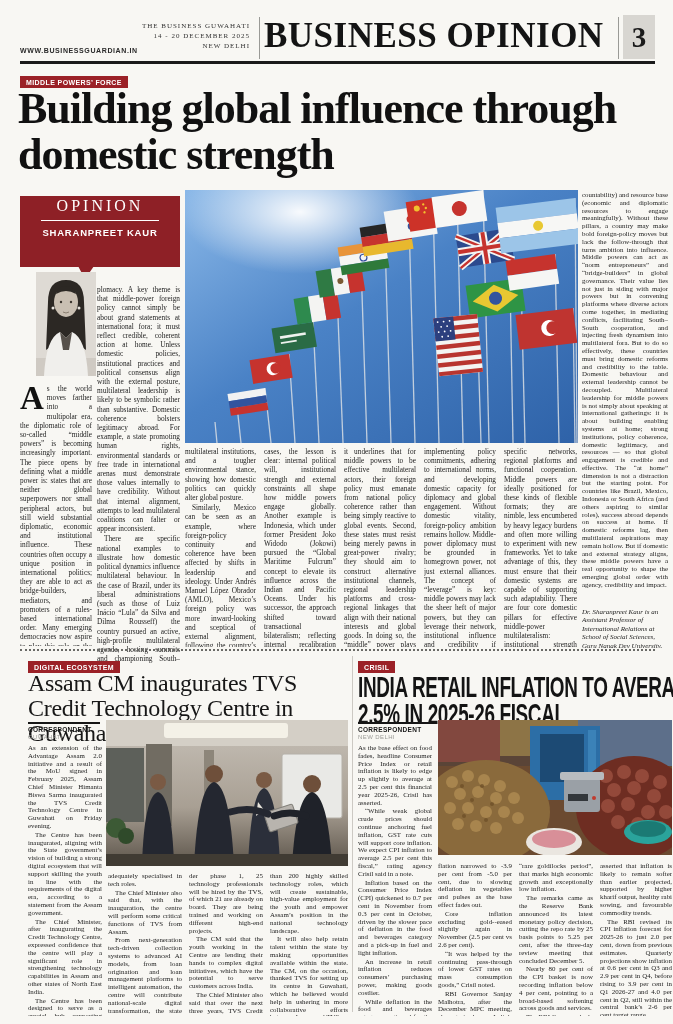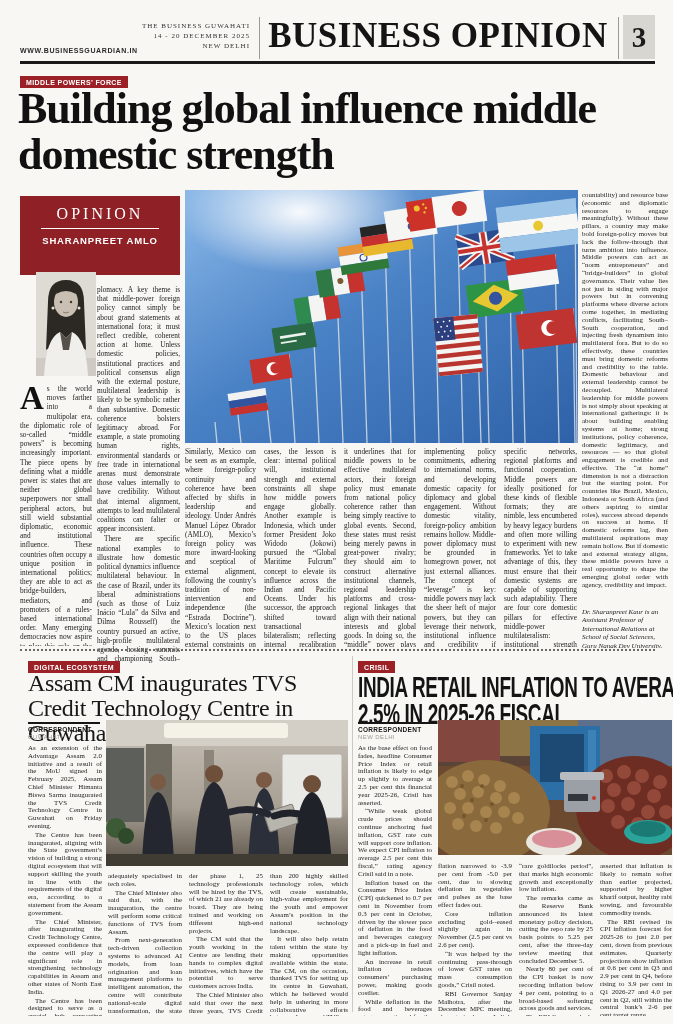--- a/index.html
+++ b/index.html
@@ -2,31 +2,31 @@
 <html><head>
 <meta charset="utf-8">
 <style>
   html,body{margin:0;padding:0;}
   body{width:673px;height:1024px;position:relative;background:#f8f7f3;
        font-family:"Liberation Serif",serif;color:#1d1d1b;overflow:hidden;}
   .abs{position:absolute;}
   
   .site-url{font:bold 7px "Liberation Sans",sans-serif;letter-spacing:.6px;color:#2a2a2a;}
   .issue-info{font:7px "Liberation Serif",serif;text-align:right;line-height:10px;letter-spacing:1px;color:#333;}
-  .masthead{font-family:"Liberation Serif",serif;font-weight:700;font-size:35px;letter-spacing:.5px;color:#141414;text-align:center;}
+  .masthead{font-family:"Liberation Serif",serif;font-weight:700;font-size:35px;letter-spacing:.5px;color:#141414;}
   .vrule{width:1px;background:#9a9a96;}
   .numbox{background:#d8d6d1;color:#1b1b1b;font:700 29px "Liberation Serif",serif;text-align:center;line-height:44px;}
   .hrule{background:#1a1a1a;}
   
   .tag{display:inline-block;background:#9b2127;color:#fff;font:bold 7px "Liberation Sans",sans-serif;
        letter-spacing:.4px;padding:3px 6px 2px;white-space:nowrap;}
   
   .main-headline{font:bold 44px/46px "Liberation Serif",serif;letter-spacing:-1px;color:#111;}
   
-  .opinion-box{background:#8e2026;color:#fff;text-align:center;padding-top:9px;}
+  .opinion-box{background:#8e2026;color:#fff;text-align:center;padding-top:1px;}
   .opinion-box .kicker{font:16px "Liberation Serif",serif;letter-spacing:3px;}
   .opinion-box .kline{width:118px;height:1px;background:#fff;margin:5px auto 6px;}
   .opinion-box .author{font:bold 9.5px "Liberation Sans",sans-serif;letter-spacing:.8px;}
   .opinion-tail{width:0;height:0;border-left:7px solid transparent;border-right:9px solid transparent;border-top:13px solid #8e2026;}
   
   .bodycol{font-size:7.3px;line-height:9.2px;text-align:justify;overflow:hidden;color:#222;}
   .bodycol p{margin:0;}
   .bodycol p + p{text-indent:7px;margin-top:1px;}
   .narrowcol{font-size:6.9px;line-height:7.8px;}
   .dropcap{float:left;font:bold 33px/27px "Liberation Serif",serif;padding:1px 3px 0 0;color:#111;}
@@ -53,26 +53,26 @@
 </div>
 <div class="abs vrule" style="left:259px;top:17px;height:42px;"></div>
 <div class="abs masthead" style="left:264px;top:16px;width:348px;">BUSINESS OPINION</div>
 <div class="abs vrule" style="left:618px;top:17px;height:42px;"></div>
 <div class="abs numbox" style="left:623px;top:15px;width:32px;height:44px;">3</div>
 <div class="abs hrule" style="left:20px;top:61px;width:635px;height:3px;"></div>
 
 <div class="abs" style="left:20px;top:71px;">
   <span class="tag">MIDDLE POWERS’ FORCE</span>
 </div>
-<div class="abs main-headline" style="left:18px;top:86px;width:640px;">Building global influence middle domestic strength</div>
+<div class="abs main-headline" style="left:18px;top:86px;width:640px;">Building global influence through domestic strength</div>
 
 <div class="abs opinion-box" style="left:20px;top:196px;width:160px;height:70px;">
   <div class="kicker">OPINION</div>
   <div class="kline"></div>
-  <div class="author">SHARANPREET AMLO</div>
+  <div class="author">SHARANPREET KAUR</div>
 </div>
 <div class="abs opinion-tail" style="left:78px;top:266px;"></div>
 
 <div class="abs photo" style="left:36px;top:272px;width:60px;height:104px;">
   <svg width="60" height="104" viewBox="0 0 60 104">
     <rect width="60" height="104" fill="#dedad4"></rect>
     <rect x="0" y="86" width="60" height="18" fill="#cfcac3"></rect>
     <path d="M12 30 Q12 8 30 8 Q48 8 48 30 L50 78 Q40 70 30 72 Q20 70 10 78 Z" fill="#2c2824"></path>
     <ellipse cx="30" cy="30" rx="12" ry="15" fill="#c9bfb2"></ellipse>
     <path d="M20 22 Q30 16 40 22 Q38 14 30 14 Q22 14 20 22Z" fill="#2c2824"></path>
@@ -251,20 +251,21 @@
   <span class="dropcap">A</span>
   <div>
       <p>s the world moves farther into a multipolar era, the diplomatic role of so-called “middle powers” is becoming increasingly important. The piece opens by defining what a middle power is: states that are neither global superpowers nor small peripheral actors, but still wield substantial diplomatic, economic and institutional influence. These countries often occupy a unique position in international politics; they are able to act as bridge-builders, mediators, and promoters of a rules-based international order. Many emerging democracies now aspire to play this role on the world stage, and the analysis connects domestic politics to external credibility, arguing that internal strength is the real foundation of effective di-</p>
     </div>
 </div>
 <div class="abs bodycol" style="left:97px;top:285px;width:83px;height:378px;">
     <p>plomacy. A key theme is that middle-power foreign policy cannot simply be about grand statements at international fora; it must reflect credible, coherent action at home. Unless domestic policies, institutional practices and political consensus align with the external posture, multilateral leadership is likely to be symbolic rather than substantive. Domestic coherence bolsters legitimacy abroad. For example, a state promoting human rights, environmental standards or free trade in international arenas must demonstrate those values internally to have credibility. Without that internal alignment, attempts to lead multilateral coalitions can falter or appear inconsistent.</p>
     <p>There are specific national examples to illustrate how domestic political dynamics influence multilateral behaviour. In the case of Brazil, under its liberal administrations (such as those of Luiz Inácio “Lula” da Silva and Dilma Rousseff) the country pursued an active, high-profile multilateral agenda, hosting summits and championing South–South cooperation; later governments returned to deeper engagement with</p>
   </div>
 <div class="abs bodycol" style="left:185px;top:447px;width:71px;height:200px;">
+    <p>multilateral institutions, and a tougher environmental stance, showing how domestic politics can quickly alter global posture.</p>
     <p>Similarly, Mexico can be seen as an example, where foreign-policy continuity and coherence have been affected by shifts in leadership and ideology. Under Andrés Manuel López Obrador (AMLO), Mexico’s foreign policy was more inward-looking and sceptical of external alignment, following the country’s tradition of non-intervention and independence (the “Estrada Doctrine”). Mexico’s location next to the US places external constraints on its freedom to align globally; making its status as a middle power both a capacity and a limitation. In these</p>
   </div>
 <div class="abs bodycol" style="left:264px;top:447px;width:72px;height:200px;">
     <p>cases, the lesson is clear: internal political will, institutional strength and external constraints all shape how middle powers engage globally. Another example is Indonesia, which under former President Joko Widodo (Jokowi) pursued the “Global Maritime Fulcrum” concept to elevate its influence across the Indian and Pacific Oceans. Under his successor, the approach shifted toward transactional bilateralism; reflecting internal recalibration and external realities. For middle-power multilateralism to be credible, the domestic backing, whether political, bureaucratic or strategic must be sustained and aligned.</p>
   </div>
 <div class="abs bodycol" style="left:344px;top:447px;width:72px;height:200px;">
     <p>it underlines that for middle powers to be effective multilateral actors, their foreign policy must emanate from national policy coherence rather than being simply reactive to global events. Second, these states must resist being merely pawns in great-power rivalry; they should aim to construct alternative institutional channels, regional leadership platforms and cross-regional linkages that align with their national interests and global goods. In doing so, the “middle” power plays can become pivot points for global order rather than bystanders. The domestic reform is integral to multilateral leadership. This means strengthening institutions, fostering transparency,</p>
   </div>
 <div class="abs bodycol" style="left:424px;top:447px;width:72px;height:200px;">
     <p>implementing policy commitments, adhering to international norms, and developing domestic capacity for diplomacy and global engagement. Without domestic vitality, foreign-policy ambition remains hollow. Middle-power diplomacy must be grounded in homegrown power, not just external alliances. The concept of “leverage” is key: middle powers may lack the sheer heft of major powers, but they can leverage their network, institutional influence and credibility if underpinned by domestic legitimacy.</p>

